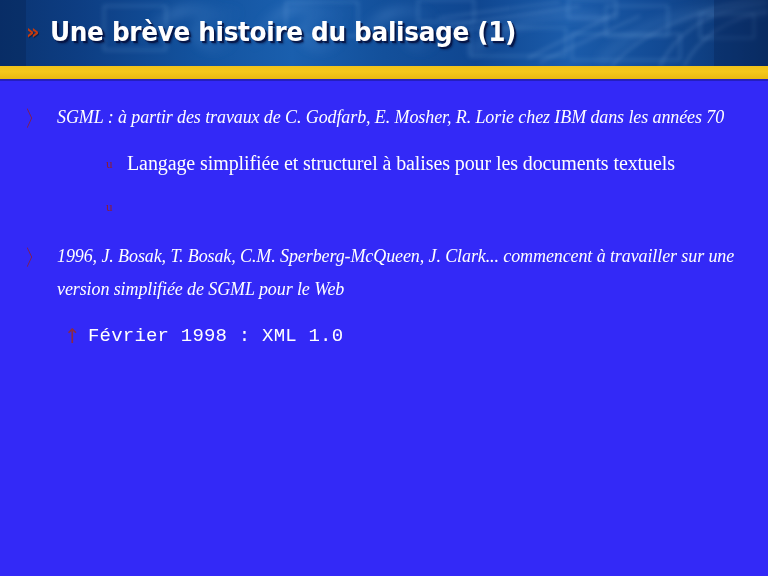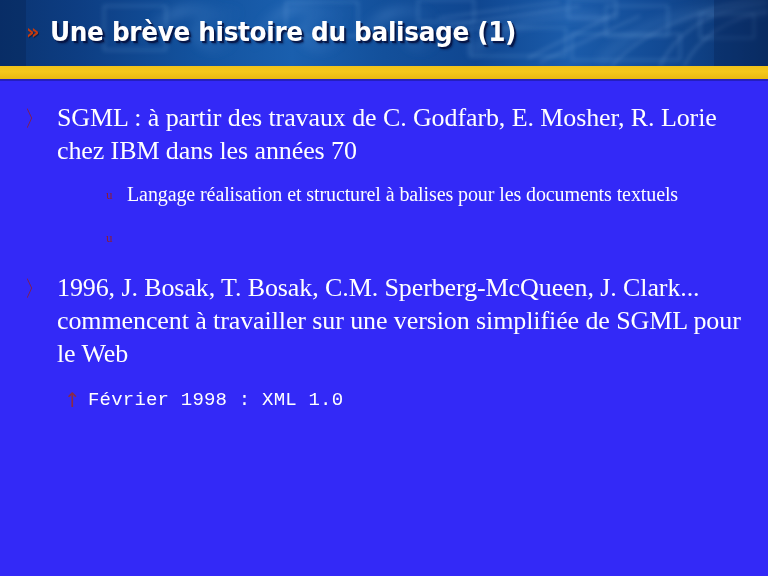--- a/index.html
+++ b/index.html
@@ -121,23 +121,24 @@
     color: #8B1F3A;
     font-family: "Liberation Serif", serif;
     font-size: 22px;
     line-height: 34px;
     padding-top: 1px;
   }
   .text-l1 {
     flex: 1 1 auto;
     color: #ffffff;
     font-family: "Liberation Serif", "DejaVu Serif", serif;
-    font-size: 26px;
+    font-size: 18px;
     line-height: 33px;
     letter-spacing: -0.1px;
+    font-style: italic;
   }
 
   .bullet-l2 {
     position: relative;
     display: flex;
     align-items: flex-start;
     padding-left: 106px;
     padding-right: 40px;
   }
   .mark-l2 {
@@ -257,21 +258,21 @@
 
     <div class="bullet-l1">
       <span class="mark-l1">〉</span>
       <span class="text-l1">SGML : à partir des travaux de C. Godfarb, E. Mosher, R. Lorie chez IBM dans les années 70</span>
     </div>
 
     <div class="sp-b"></div>
 
     <div class="bullet-l2">
       <span class="mark-l2">u</span>
-      <span class="text-l2">Langage réalisation et structurel à balises pour les documents textuels</span>
+      <span class="text-l2">Langage simplifiée et structurel à balises pour les documents textuels</span>
     </div>
 
     <div class="sp-c"></div>
 
     <div class="bullet-l2">
       <span class="mark-l2">u</span>
     </div>
 
     <div class="sp-d"></div>
 

